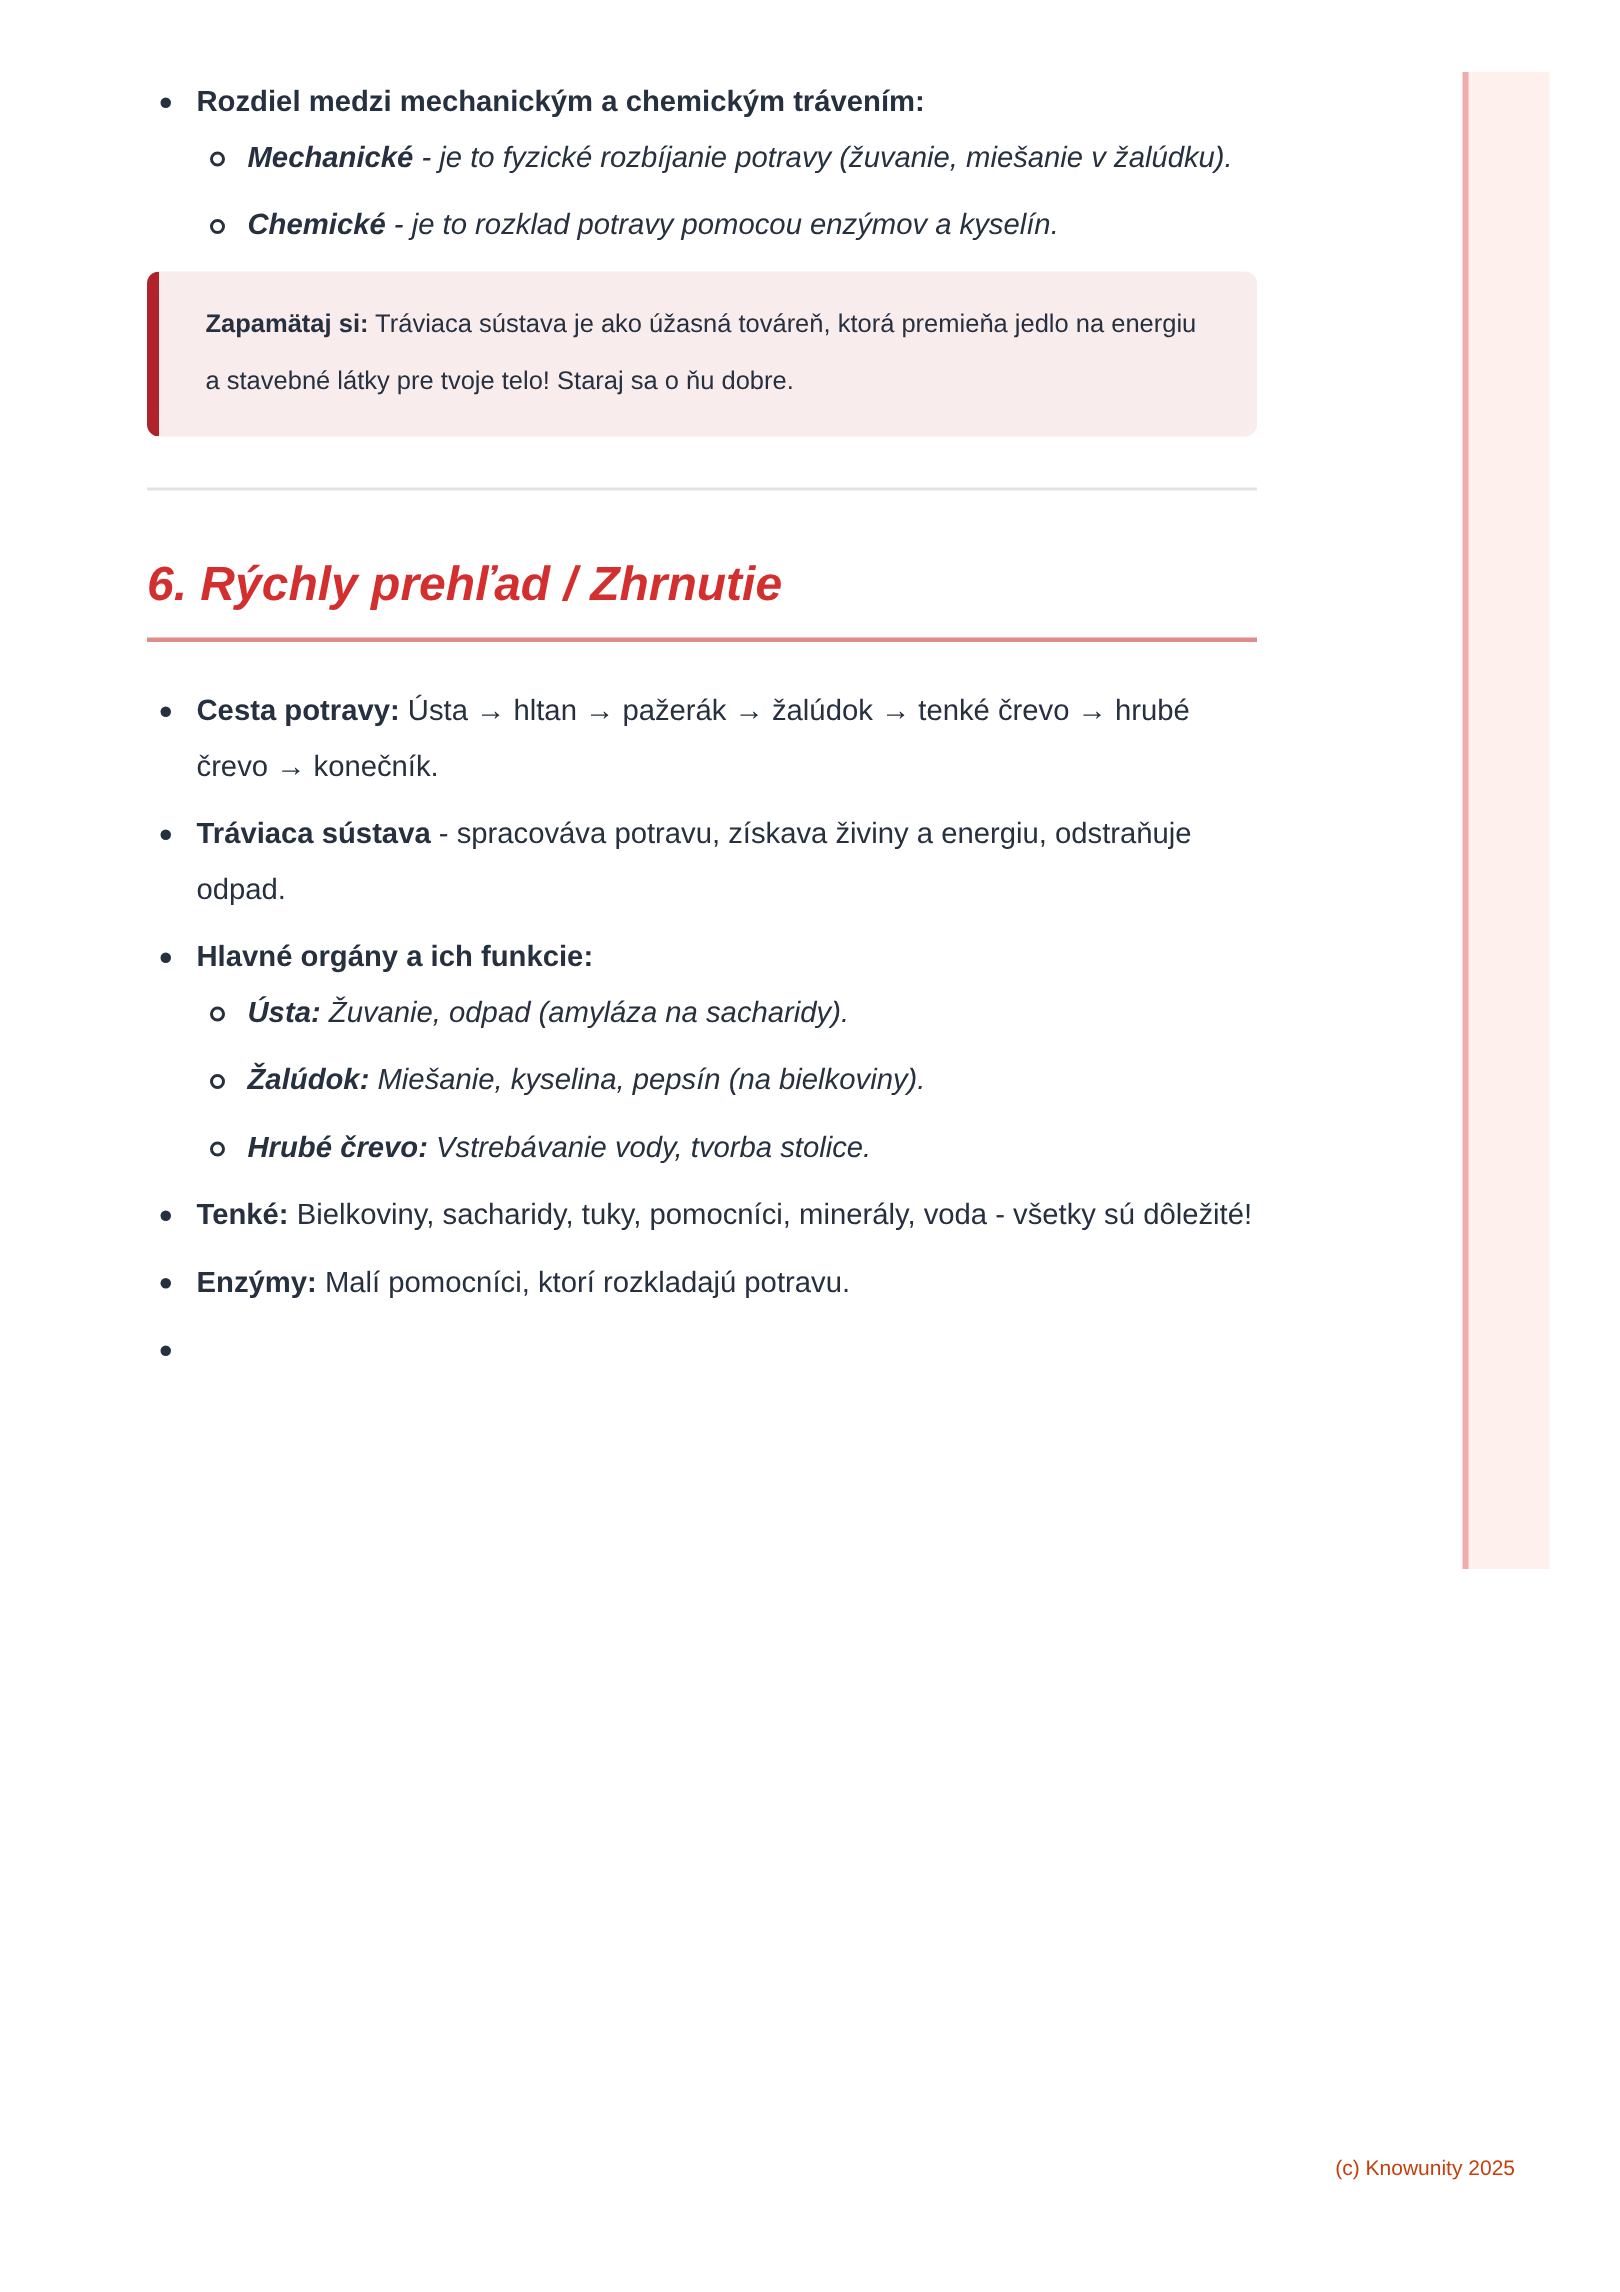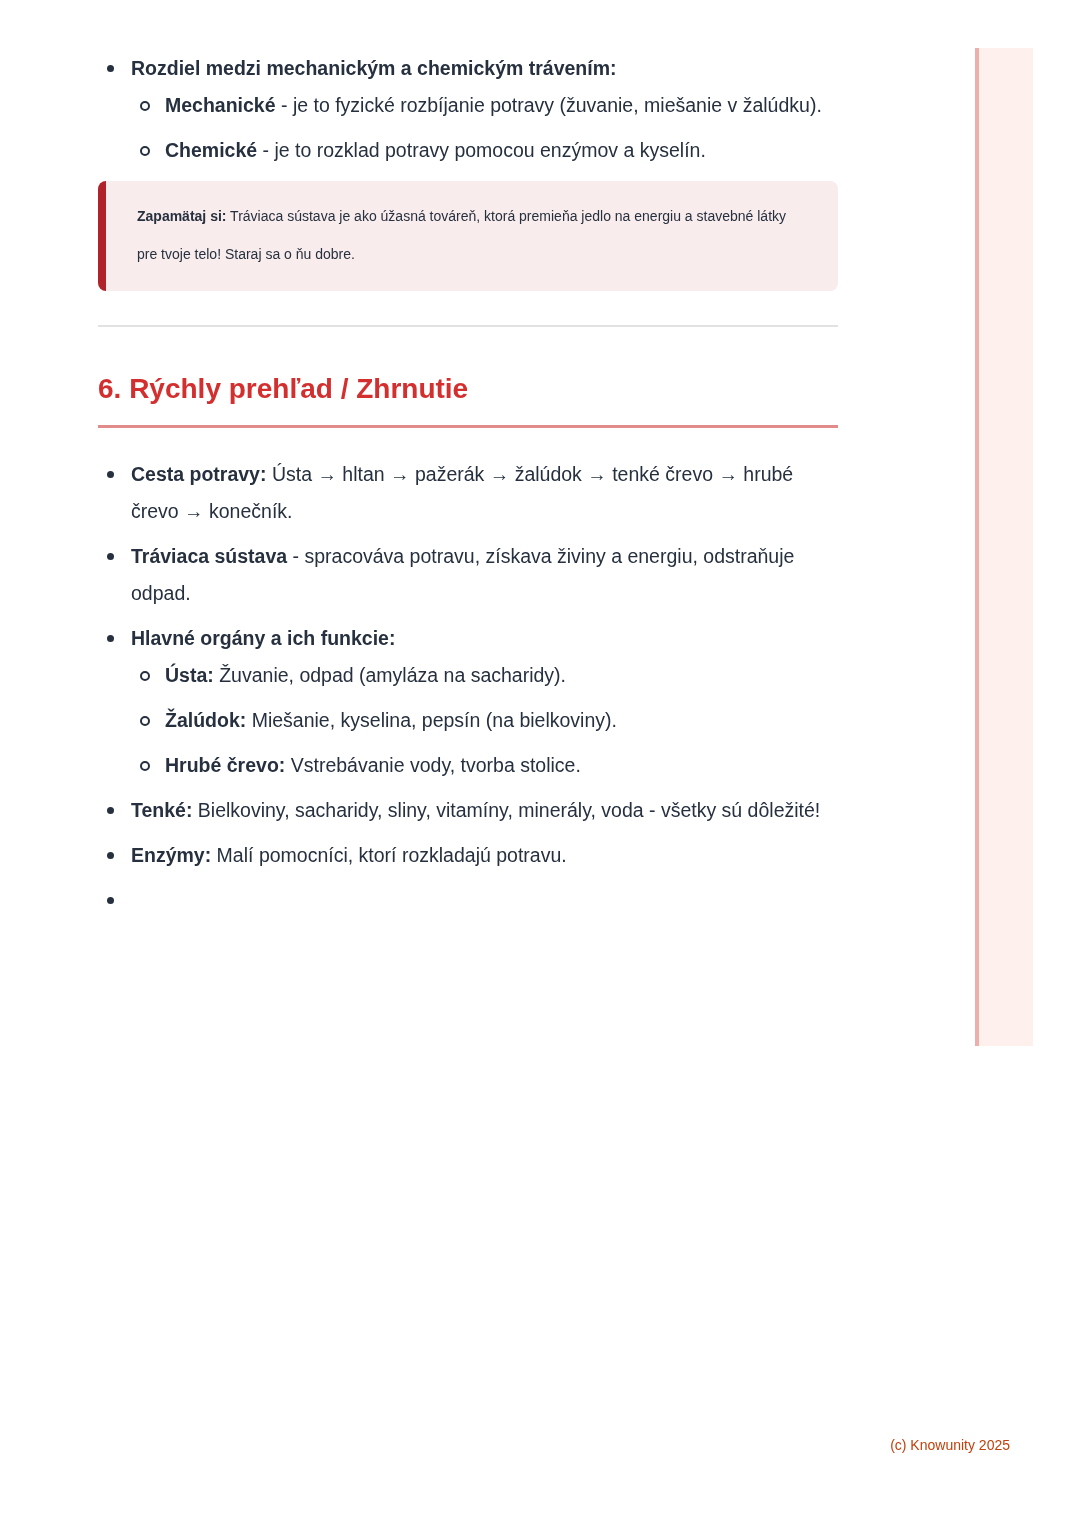--- a/index.html
+++ b/index.html
@@ -31,21 +31,21 @@
 
   ul.list { list-style:none; margin:0; padding:0; }
   .list li {
     position:relative;
     padding-left:33px;
     margin-bottom:8px;
     font-size:19.5px;
     line-height:37px;
   }
   .lvl2 { margin-top:2px; margin-bottom:14px; }
-  .lvl2 li { padding-left:34px; }
+  .lvl2 li { padding-left:34px;font-style:italic; }
 
   .lvl1 > li > .bullet {
     position:absolute; left:9px; top:15px;
     width:7px; height:7px; border-radius:50%;
     background:#26303f;
   }
   .lvl2 > li > .bullet {
     position:absolute; left:9px; top:14px;
     width:10px; height:10px; border-radius:50%;
     border:2px solid #26303f; background:transparent;
@@ -56,38 +56,39 @@
 
   .callout {
     margin-top:12px;
     background:#f9ecec;
     border-left:8px solid #b1232b;
     border-radius:8px;
     padding:16px 38px 18px 31px;
   }
   .callout-text {
     margin:0;
-    font-size:14px;
+    font-size:17px;
     line-height:38px;
   }
 
   hr.divider {
     border:none;
     border-top:2px solid #e2e2e2;
     margin:34px 0 0 0;
   }
 
   h2.section-heading {
     margin:42px 0 0 0;
-    font-size:28px;
+    font-size:32px;
     line-height:40px;
     font-weight:bold;
     color:#d32f2f;
     padding-bottom:16px;
     border-bottom:3px solid #e28b8b;
+    font-style:italic;
   }
 
   #summary-list { margin-top:28px; }
 
   .footer {
     position:absolute;
     top:1437px; right:70px;
     font-size:14px;
     color:#c2410c;
   }
@@ -117,21 +118,21 @@
     <h2 class="section-heading">6. Rýchly prehľad / Zhrnutie</h2>
 
     <ul class="list lvl1" id="summary-list">
         <li><span class="bullet"></span><span class="li-text"><b>Cesta potravy:</b><span> Ústa → hltan → pažerák → žalúdok → tenké črevo → hrubé črevo → konečník.</span></span></li>
         <li><span class="bullet"></span><span class="li-text"><b>Tráviaca sústava</b><span> - spracováva potravu, získava živiny a energiu, odstraňuje odpad.</span></span></li>
         <li><span class="bullet"></span><span class="li-text"><b>Hlavné orgány a ich funkcie:</b></span><ul class="list lvl2">
             <li><span class="bullet"></span><span class="li-text"><b>Ústa:</b><span> Žuvanie, odpad (amyláza na sacharidy).</span></span></li>
             <li><span class="bullet"></span><span class="li-text"><b>Žalúdok:</b><span> Miešanie, kyselina, pepsín (na bielkoviny).</span></span></li>
             <li><span class="bullet"></span><span class="li-text"><b>Hrubé črevo:</b><span> Vstrebávanie vody, tvorba stolice.</span></span></li>
           </ul></li>
-        <li><span class="bullet"></span><span class="li-text"><b>Tenké:</b><span> Bielkoviny, sacharidy, sliny, vitamíny, minerály, voda - všetky sú dôležité!</span></span></li>
+        <li><span class="bullet"></span><span class="li-text"><b>Tenké:</b><span> Bielkoviny, sacharidy, tuky, pomocníci, minerály, voda - všetky sú dôležité!</span></span></li>
         <li><span class="bullet"></span><span class="li-text"><b>Enzýmy:</b><span> Malí pomocníci, ktorí rozkladajú potravu.</span></span></li>
         <li><span class="bullet"></span></li>
       </ul>
 
   </div>
 
   <div class="footer">(c) Knowunity 2025</div>
 
 </div>
 

